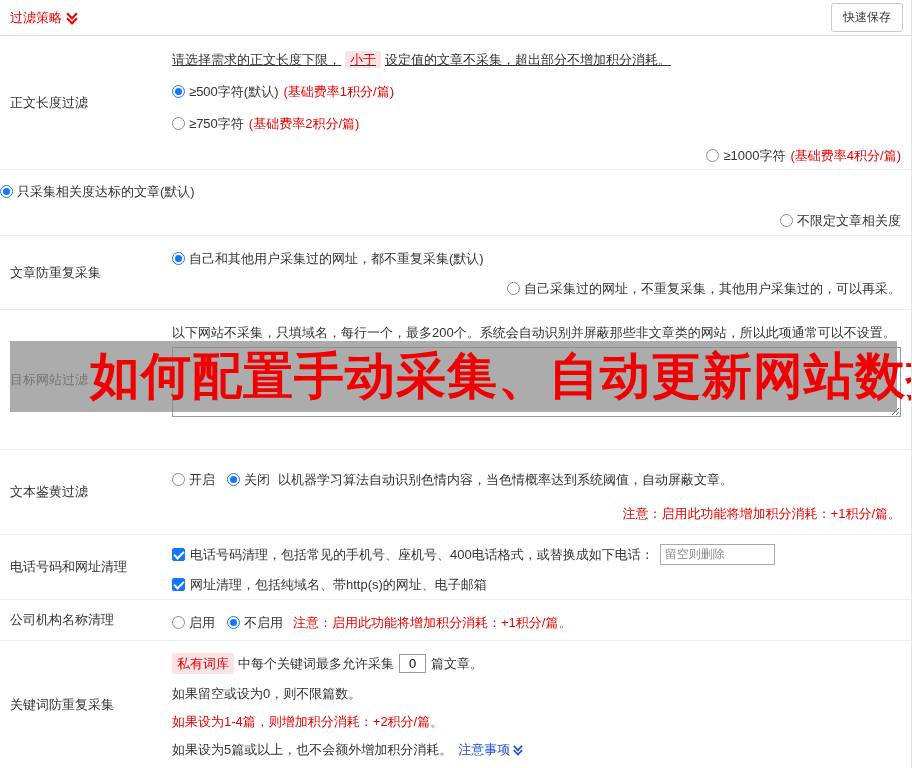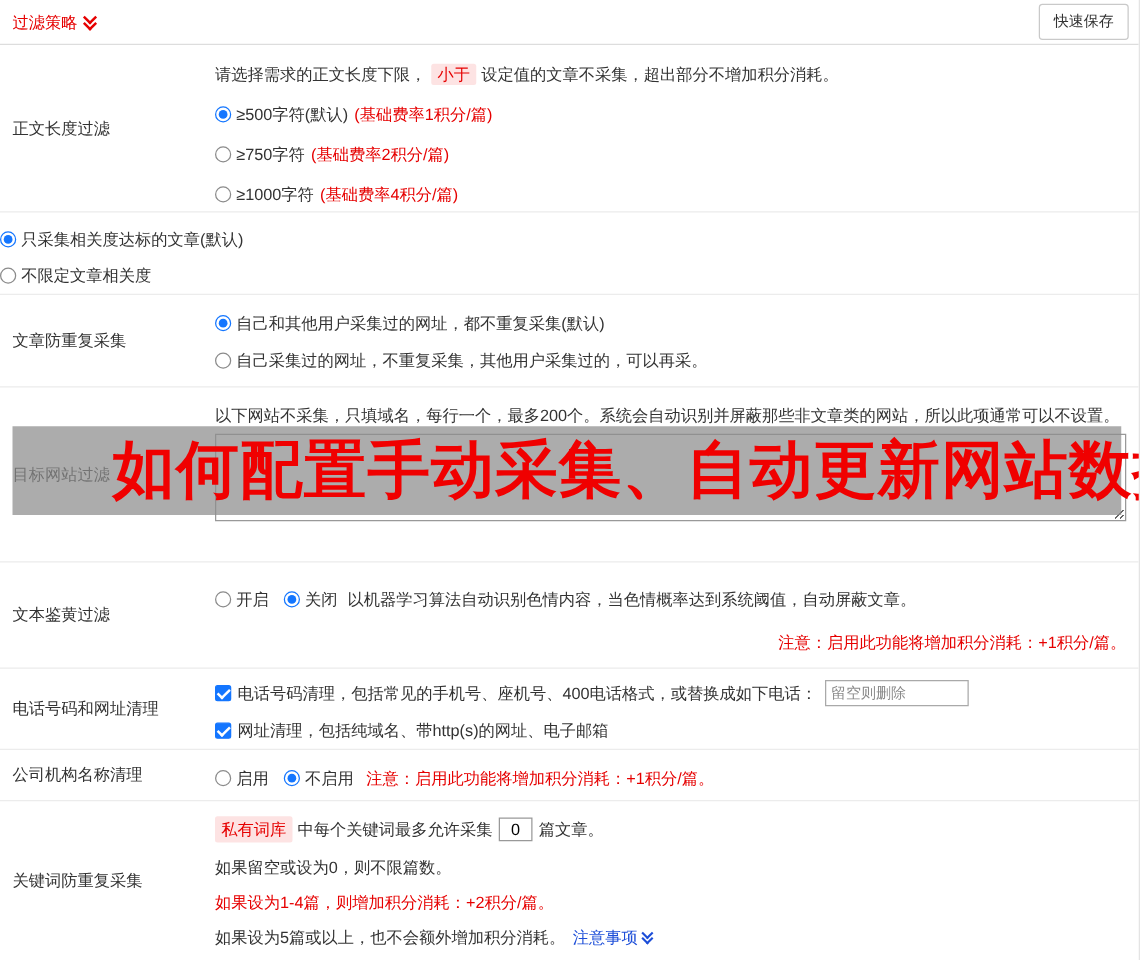--- a/index.html
+++ b/index.html
@@ -19,23 +19,23 @@
 
   .r1 { height:134px; } .r1 .row-content { padding-top:14px; }
   .r2 { height:66px; }  .r2 .row-content { padding-top:12px; }
   .r3 { height:74px; }  .r3 .row-content { padding-top:13px; }
   .r4 { height:140px; } .r4 .row-content { padding-top:12px; line-height:22px; }
   .r5 { height:85px; }  .r5 .row-content { padding-top:18px;text-align:right; }
   .r6 { height:65px; }  .r6 .row-content { padding-top:8px; }
   .r7 { height:41px; }  .r7 .row-content { padding-top:11px; }
   .r8 { height:127px; border-bottom:none; } .r8 .row-content { padding-top:11px; }
 
-  .desc { margin-bottom:13px; }
+  .desc { margin-bottom:13px;text-decoration:underline; }
   .opt { margin-bottom:13px; cursor:pointer; display:flex; align-items:center; }
-  .opt:last-child { margin-bottom:0; }
+  .opt:last-child { margin-bottom:0;justify-content:flex-end; }
   .r2 .opt { margin-bottom:10px; } .r3 .opt { margin-bottom:11px; }
 
   .radio { width:13px; height:13px; border:1px solid #8b8b8b; border-radius:50%; display:inline-block; background:#fff; margin-right:4px; position:relative; flex:0 0 13px; }
   .radio.checked { border-color:#1476ff; }
   .radio.checked::after { content:""; position:absolute; left:2px; top:2px; width:7px; height:7px; border-radius:50%; background:#1476ff; }
   .checkbox { width:13px; height:13px; border:1px solid #8b8b8b; border-radius:2px; display:inline-block; background:#fff; margin-right:5px; position:relative; flex:0 0 13px; }
   .checkbox.checked { background:#1476ff; border-color:#1476ff; }
   .checkbox.checked::after { content:""; position:absolute; left:3px; top:0px; width:4px; height:8px; border:solid #fff; border-width:0 2px 2px 0; transform:rotate(45deg); }
 
   .red { color:#e60000; }

